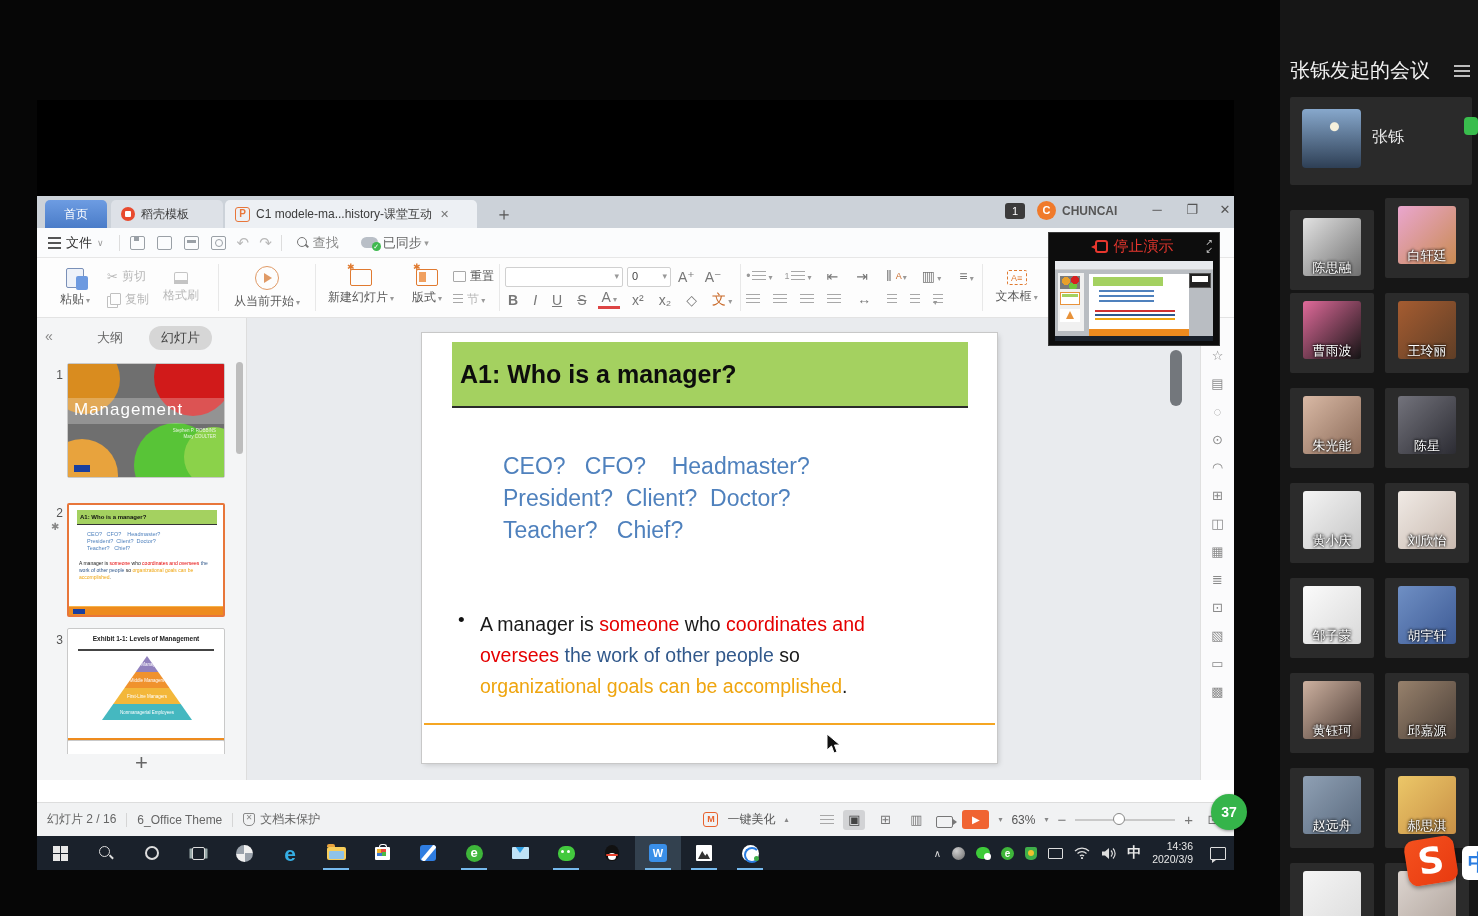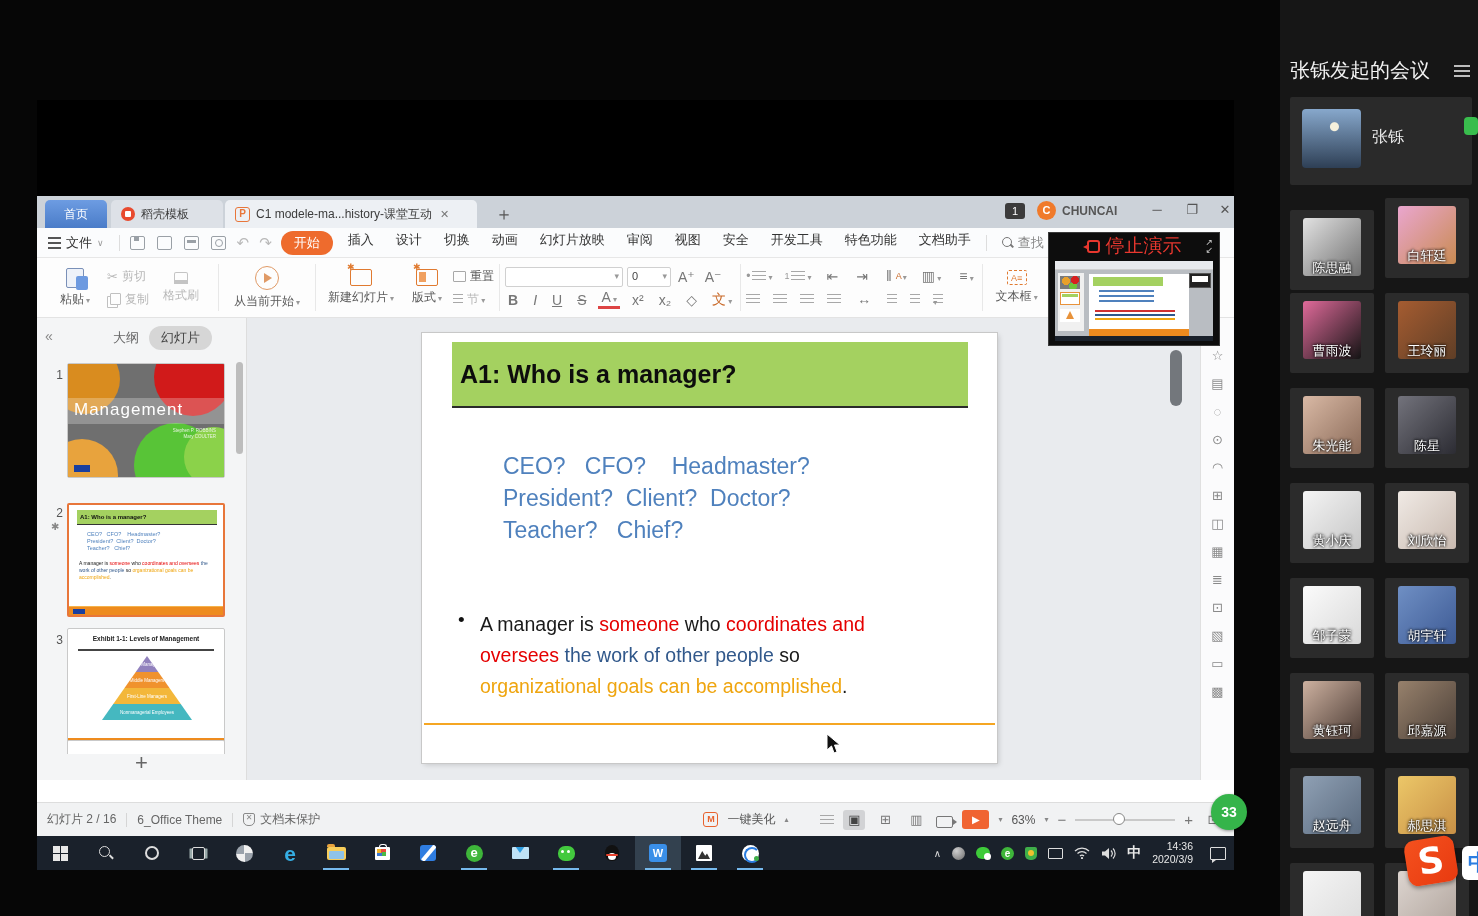--- a/index.html
+++ b/index.html
@@ -243,21 +243,21 @@
   .clock { text-align:right; font-size:10.5px; line-height:13px; }
   .notif-ico { width:16px; height:13px; border:1.5px solid #ddd; border-radius:1px; position:relative; margin-left:6px; }
   .notif-ico::after { content:""; position:absolute; left:1px; bottom:-4px; border-top:3px solid #ddd; border-right:4px solid transparent; }
 
   
   #stop-float { left:1048px; top:232px; width:172px; height:114px; background:#0d0d0d; border:1px solid #3a3a3a; z-index:40; }
   #stop-head { position:absolute; left:0; top:0; right:0; height:26px; display:flex; align-items:center; justify-content:center; gap:6px; }
   .stop-ico { width:13px; height:13px; border:2px solid #e8372e; border-radius:3px; position:relative; }
   .stop-ico::after { content:""; position:absolute; left:-6px; top:2px; border-right:6px solid #e8372e;
     border-top:3px solid transparent; border-bottom:3px solid transparent; }
-  #stop-label { color:#e8372e; font-size:19px; }
+  #stop-label { color:#e8372e; font-size:15px; }
   .expand-ico { position:absolute; right:6px; top:5px; color:#cfcfcf; font-size:9px; line-height:8px; }
   #stop-preview { position:absolute; left:6px; top:28px; width:158px; height:80px; background:#b9bdc2; }
   .mp-menubar { position:absolute; left:0; top:0; right:0; height:9px; background:#e8eaed; border-bottom:1px solid #cfcfcf; }
   .mp-panel { position:absolute; left:3px; top:12px; width:26px; height:58px; background:#f0f0f0; }
   .mp-t1 { position:absolute; left:5px; top:15px; width:20px; height:13px; background:#7a7a7a;
     background:radial-gradient(circle at 30% 40%,#e8a02a 0 4px,transparent 4px),radial-gradient(circle at 75% 30%,#d62020 0 4px,transparent 4px),radial-gradient(circle at 65% 80%,#6ec43a 0 4px,transparent 4px),#7a7a7a; }
   .mp-t2 { position:absolute; left:5px; top:31px; width:20px; height:13px; background:#fff; border:1px solid #e8923a; }
   .mp-t2::after { content:""; position:absolute; left:1px; top:1px; right:1px; height:3px; background:#a4d160; }
   .mp-t3 { position:absolute; left:5px; top:48px; width:20px; height:13px; background:#fff; }
   .mp-t3::after { content:""; position:absolute; left:6px; top:2px; border-bottom:8px solid #e8923a;
@@ -335,34 +335,20 @@
         <span>文件</span>
           <span style="color:#999;font-size:9px;">∨</span>
       </span>
       <span class="msep"></span>
       <span class="mini-ico save"></span>
       <span class="mini-ico"></span>
       <span class="mini-ico print"></span>
       <span class="mini-ico prev"></span>
       <span class="undo">↶</span>
       <span class="undo">↷</span>
-      <span id="menu-items" style="display:flex;">
-          <span class="mi pill">开始</span>
-          <span class="mi">插入</span>
-          <span class="mi">设计</span>
-          <span class="mi">切换</span>
-          <span class="mi">动画</span>
-          <span class="mi">幻灯片放映</span>
-          <span class="mi">审阅</span>
-          <span class="mi">视图</span>
-          <span class="mi">安全</span>
-          <span class="mi">开发工具</span>
-          <span class="mi">特色功能</span>
-          <span class="mi">文档助手</span>
-        </span>
       <span class="msep"></span>
       <span class="mi" style="display:flex;align-items:center;">
         <span class="magn"></span>
         <span style="color:#888;">查找</span>
       </span>
       <span class="mi" style="display:flex;align-items:center;">
         <span class="cloud"></span>
         <span style="color:#666;">已同步</span>
           <span style="color:#999;font-size:9px;">&nbsp;▾</span>
       </span>
@@ -484,21 +470,21 @@
             <span class="cdn">排列</span>
           </span>
       </div>
     </div>
 
     <div class="abs" id="wps-body">
 
       <div id="left-panel">
         <div class="panel-head">
           <span class="collapse">«</span>
-          <span class="ptab" style="left:64px;text-align:right;">大纲</span>
+          <span class="ptab" style="left:48px;text-align:right;">大纲</span>
           <span class="ptab sel" style="left:112px;">幻灯片</span>
         </div>
 
         <div class="thumb-num" style="top:50px;">1</div>
         <div class="thumb" style="top:45px;height:115px;">
           <div class="cover">
             <div class="cov-c" style="left:-18px;top:-20px;width:70px;height:70px;background:#d98c1f;"></div>
             <div class="cov-c" style="right:-8px;top:-26px;width:78px;height:78px;background:#d11a1a;"></div>
             <div class="cov-c" style="left:-22px;bottom:-34px;width:72px;height:72px;background:#e8a33d;"></div>
             <div class="cov-c" style="right:6px;bottom:-30px;width:84px;height:84px;background:#58c437;"></div>
@@ -707,21 +693,21 @@
         <div class="mp-green"></div>
           <div class="mp-blue"></div>
           <div class="mp-mixed"></div>
           <div class="mp-orange"></div>
       </div>
       <div class="mp-mini"></div>
       <div class="mp-task"></div>
     </div>
   </div>
 
-  <div class="abs" id="badge79">33</div>
+  <div class="abs" id="badge79">37</div>
 
   <aside id="sidebar" class="abs">
     <div id="sidebar-title">张铄发起的会议</div>
     <div class="hamb">
         <i></i>
         <i></i>
         <i></i>
       </div>
     <div class="host-row">
       <div class="av" id="host-av" style="background: radial-gradient(circle at 55% 30%, rgb(245, 240, 220) 0px, rgb(245, 240, 220) 4px, transparent 5px), linear-gradient(rgb(135, 168, 204), rgb(46, 63, 85));"></div>

